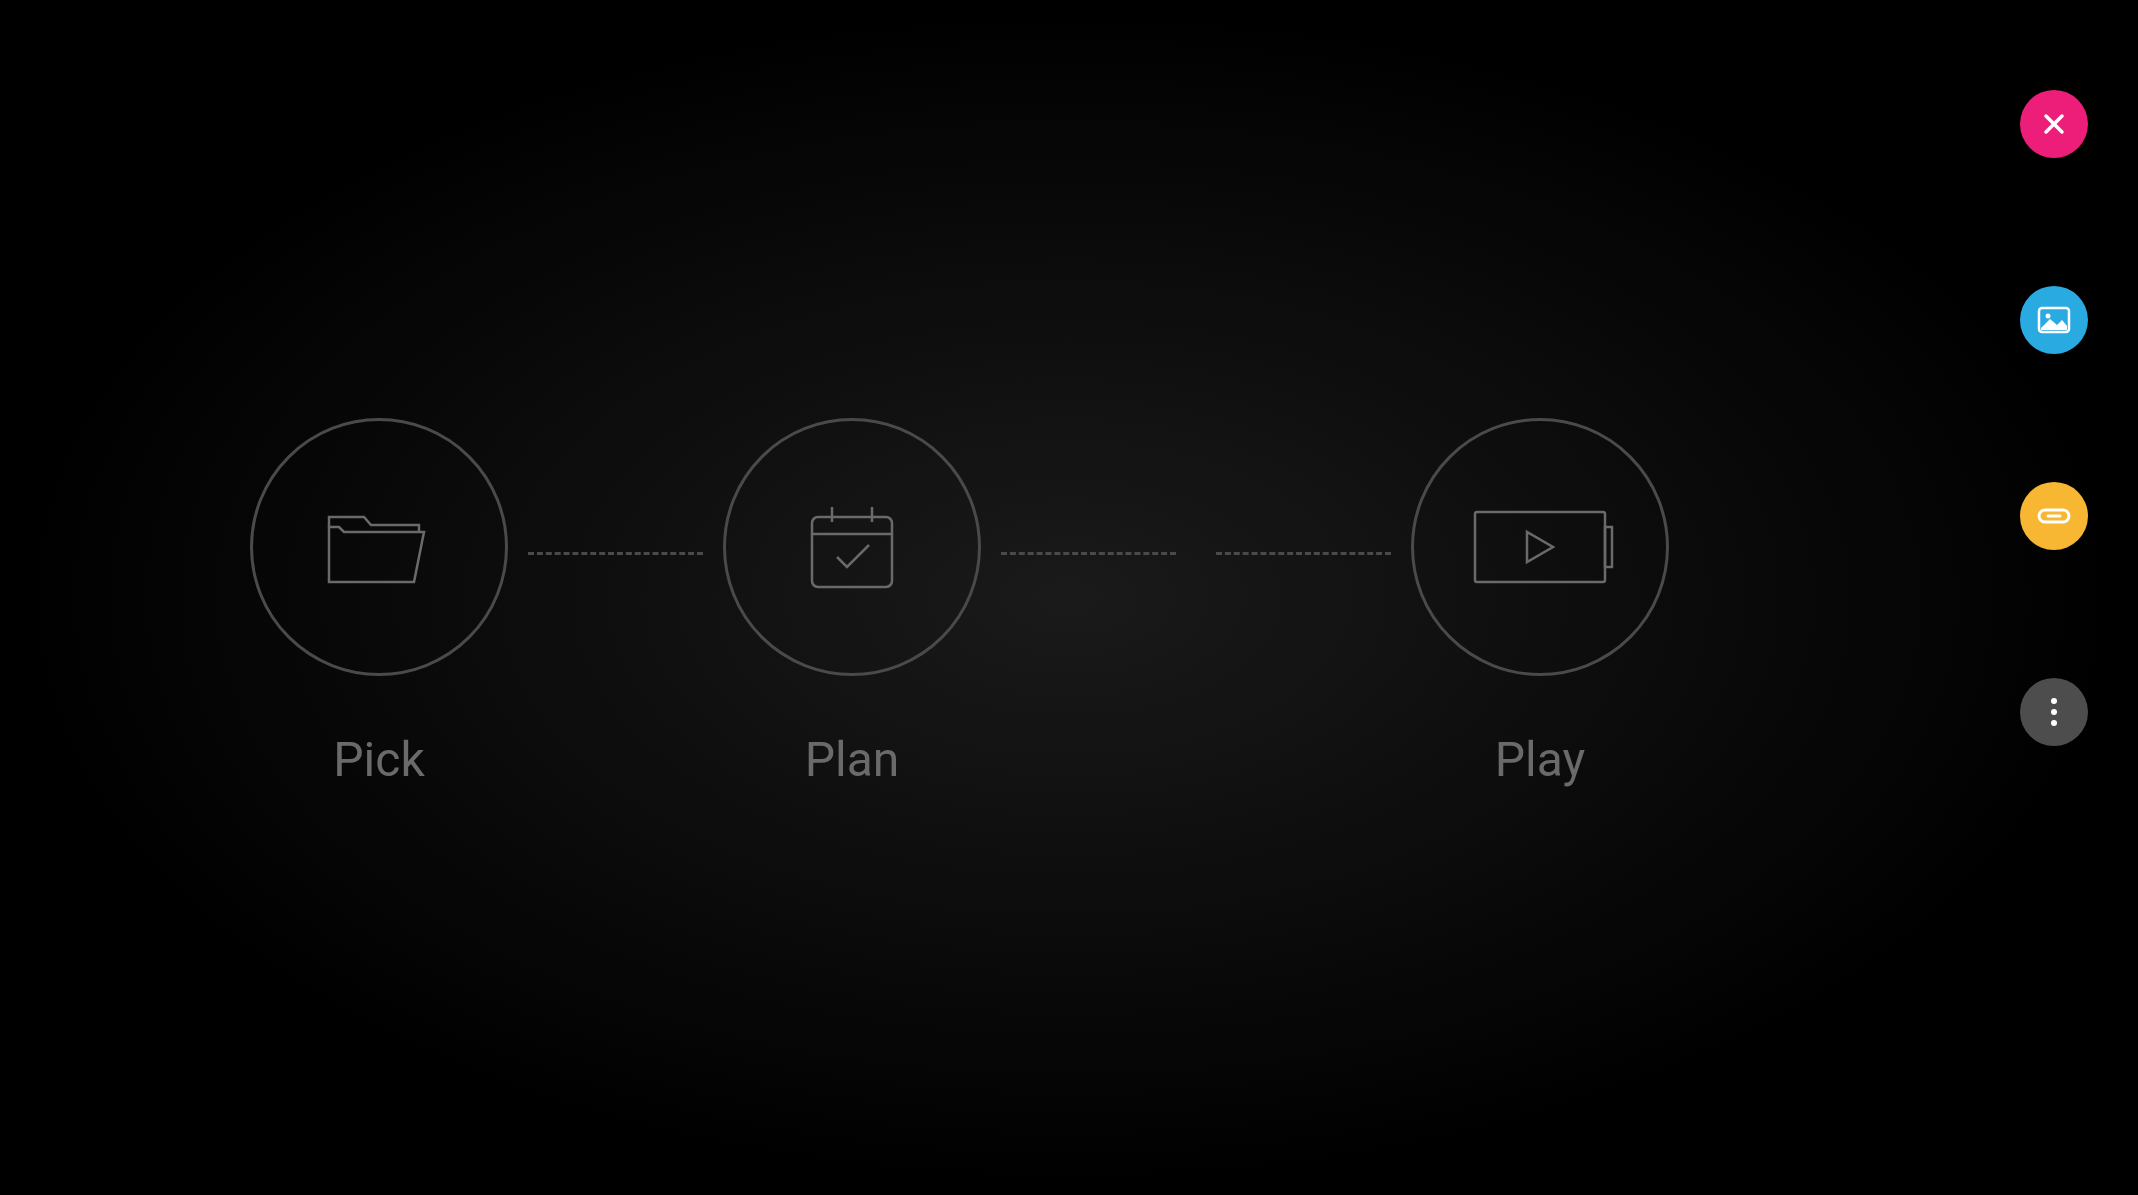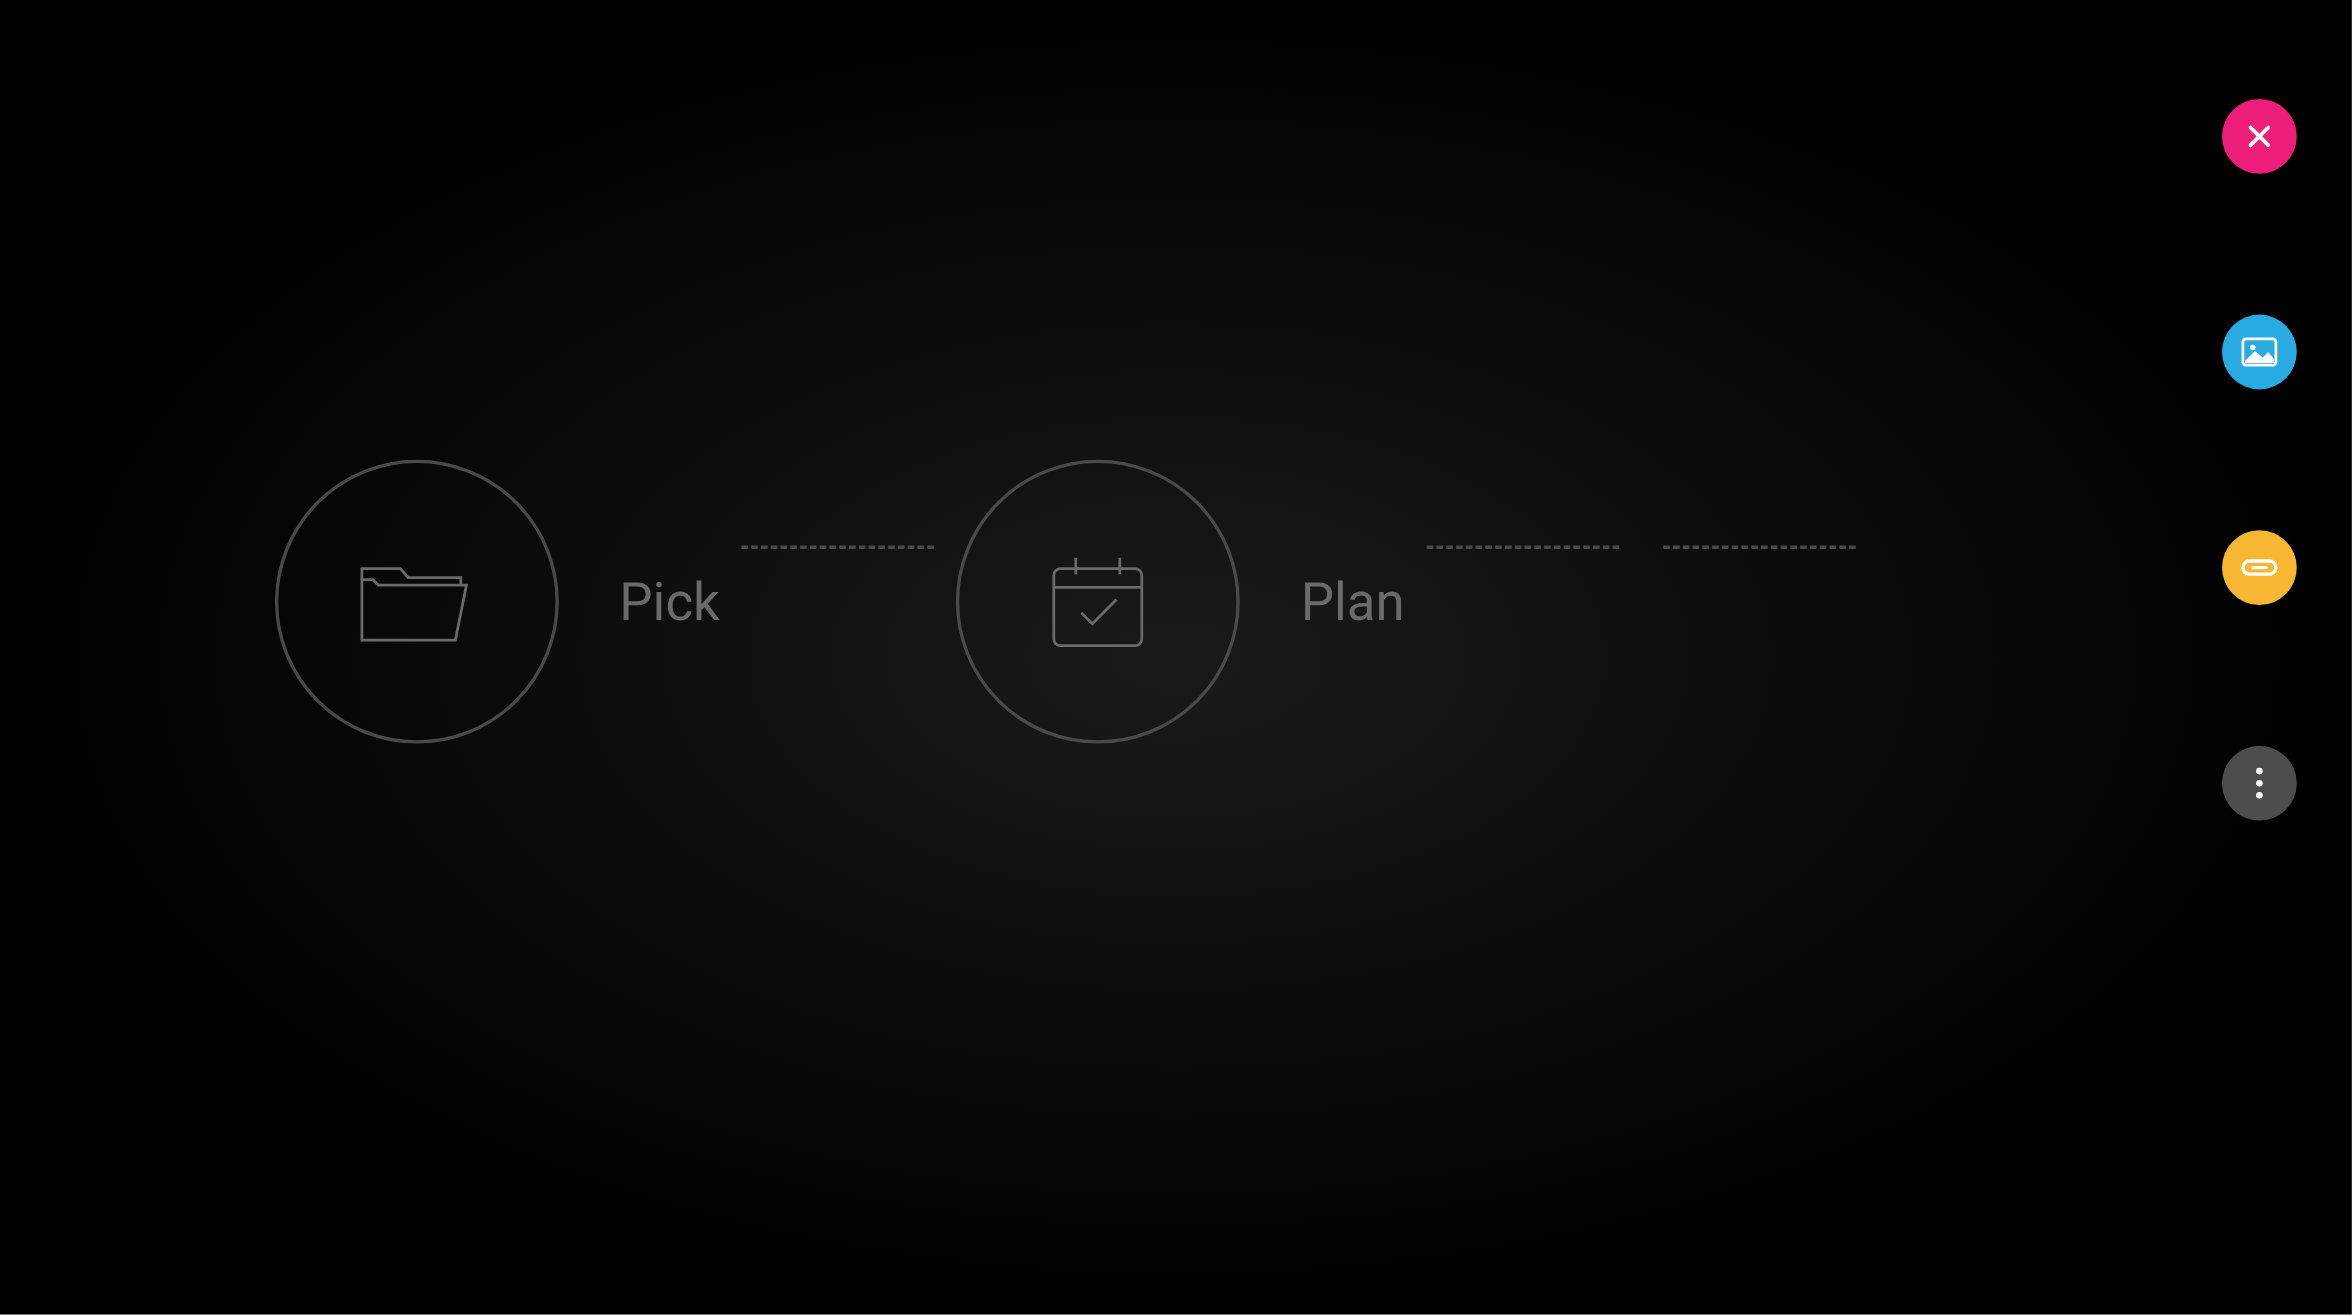--- a/index.html
+++ b/index.html
@@ -21,20 +21,21 @@
       position: absolute;
       top: 418px;
       left: 250px;
       display: flex;
       align-items: center;
       gap: 0;
     }
     
     .step {
       display: flex;
+      flex-direction: column;
       align-items: center;
       gap: 55px;
     }
     
     .step-circle {
       width: 258px;
       height: 258px;
       border-radius: 50%;
       border: 3px solid #4a4a4a;
       display: flex;
@@ -115,20 +116,30 @@
       </svg>
     </div>
     <div class="step-label">Plan</div>
   </div>
 
   <div class="connector"></div>
 
 
   <div class="connector"></div>
 
+  <div class="step">
+    <div class="step-circle">
+      <svg class="icon-svg" width="150" height="100" viewBox="0 0 150 100">
+        <rect x="10" y="15" width="130" height="70" rx="2"></rect>
+        <rect x="140" y="30" width="7" height="40"></rect>
+        <path d="M62 35 L62 65 L88 50 Z"></path>
+      </svg>
+    </div>
+    <div class="step-label">Play</div>
+  </div>
 
 </div>
 
 <div class="side-buttons">
 
   <button class="side-button btn-close">
     <svg width="28" height="28" viewBox="0 0 28 28">
       <line x1="6" y1="6" x2="22" y2="22" stroke="#ffffff" stroke-width="3.5" stroke-linecap="round"></line>
       <line x1="22" y1="6" x2="6" y2="22" stroke="#ffffff" stroke-width="3.5" stroke-linecap="round"></line>
     </svg>

